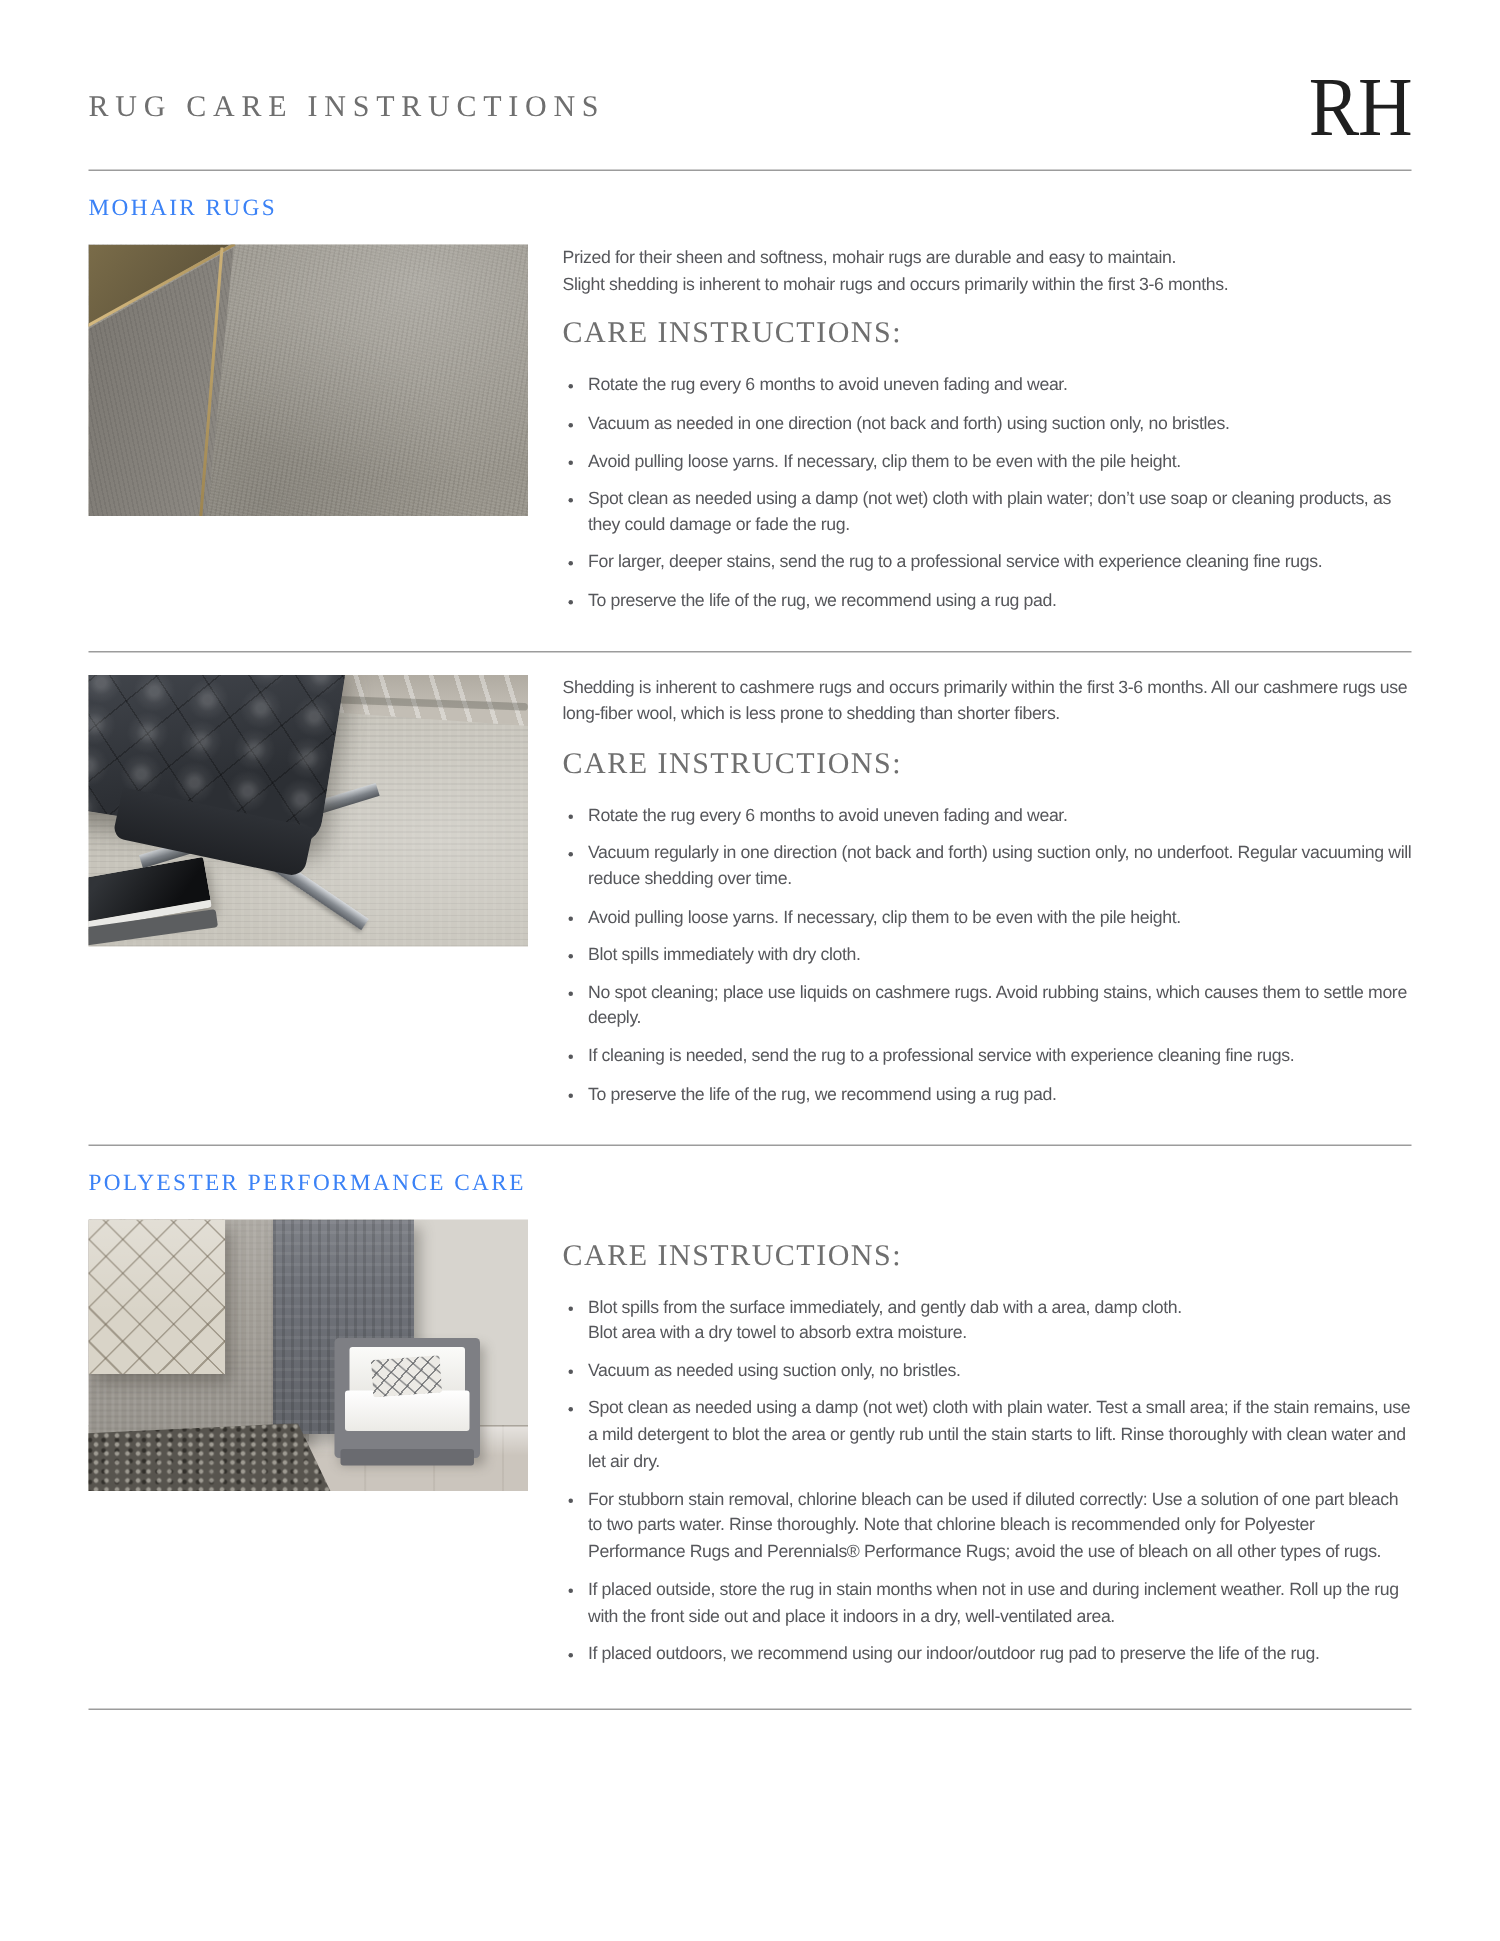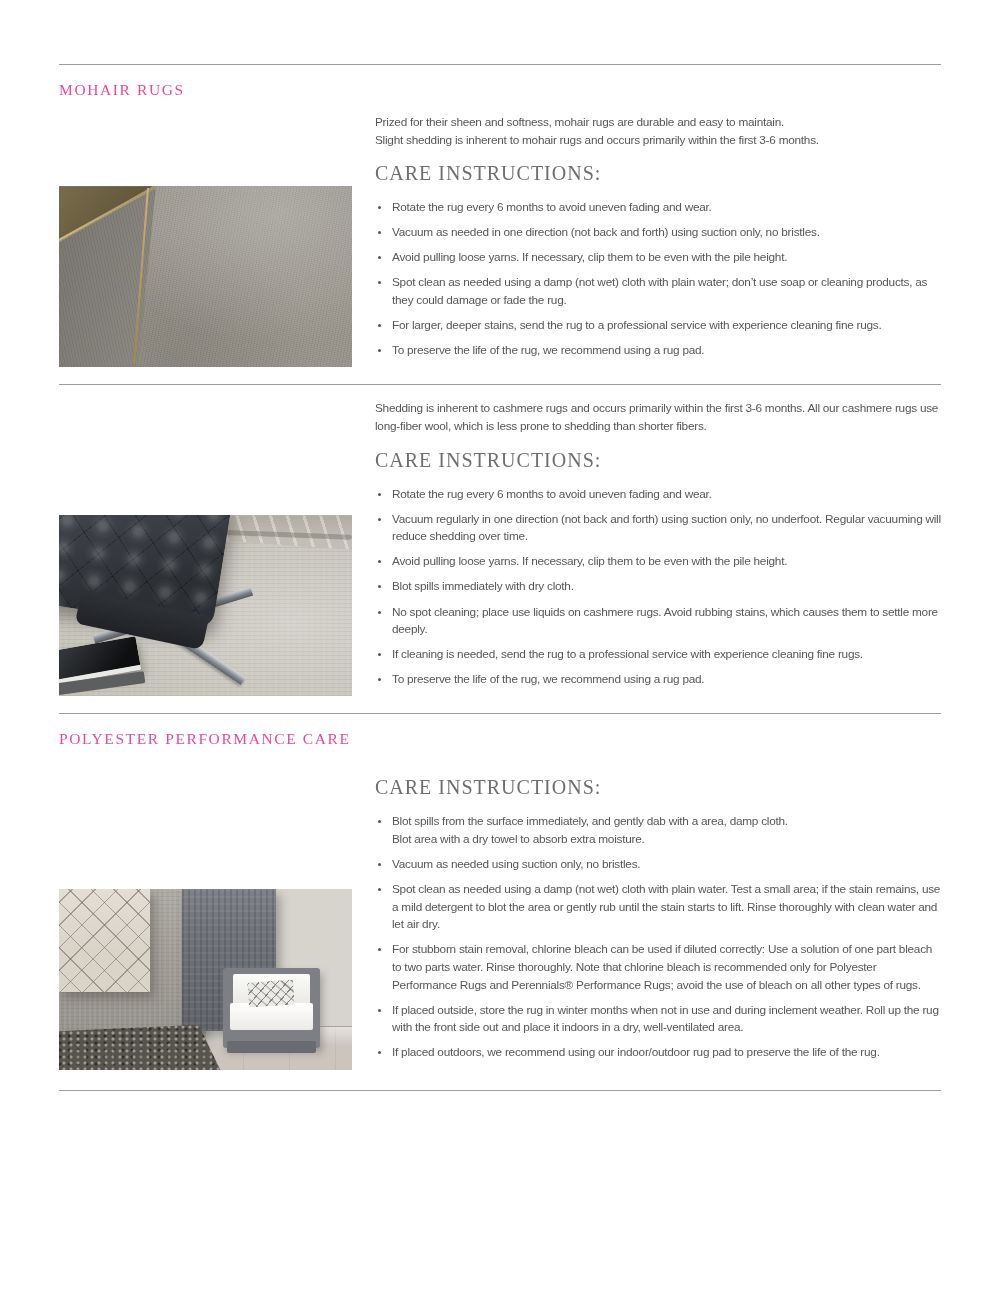--- a/index.html
+++ b/index.html
@@ -37,24 +37,24 @@
   }
   .rule { height: 1px; background: #9c9c9c; }
   .rule-header { margin-top: 16px; }
 
   
   .section-heading {
     font-family: "Liberation Serif", serif;
     font-weight: 400;
     font-size: 15.5px;
     letter-spacing: 1.6px;
-    color: #ec4899;
+    color: #3b82f6;
     margin-top: 16px;
   }
-  .row { display: flex; gap: 23px; margin-top: 15px; padding-bottom: 17px; align-items: flex-end; }
+  .row { display: flex; gap: 23px; margin-top: 15px; padding-bottom: 17px; }
   .photo {
     position: relative;
     width: 293px; height: 181px;
     flex: 0 0 293px;
     overflow: hidden;
   }
   .copy { flex: 1; min-width: 0; }
 
   .copy p, .copy li {
     font-size: 11.8px;
@@ -257,20 +257,24 @@
       radial-gradient(circle at 5px 4px, rgba(20,18,15,0.55) 0 1px, transparent 2px);
     background-size: 7px 6px, 9px 7px;
     clip-path: polygon(0 14%, 86% 0, 100% 100%, 0 100%);
   }
 </style>
 </head>
 <body>
 
 <div class="page">
 
+  <div class="header">
+    <h1 class="page-title">RUG CARE INSTRUCTIONS</h1>
+    <div class="logo">RH</div>
+  </div>
 
   <div class="rule rule-header"></div>
 
   <section>
     <h2 class="section-heading">MOHAIR RUGS</h2>
     <div class="row">
       <div class="photo photo-mohair">
         <div class="layer m-bench"></div>
         <div class="layer m-table"></div>
         <div class="layer m-gold-top"></div>
@@ -345,21 +349,21 @@
         <div class="layer p-shag"></div>
       </div>
       <div class="copy">
         <h3 class="care-heading">CARE INSTRUCTIONS:</h3>
         <ul>
             <li>Blot spills from the surface immediately, and gently dab with a area, damp cloth.
 Blot area with a dry towel to absorb extra moisture.</li>
             <li>Vacuum as needed using suction only, no bristles.</li>
             <li>Spot clean as needed using a damp (not wet) cloth with plain water. Test a small area; if the stain remains, use a mild detergent to blot the area or gently rub until the stain starts to lift. Rinse thoroughly with clean water and let air dry.</li>
             <li>For stubborn stain removal, chlorine bleach can be used if diluted correctly: Use a solution of one part bleach to two parts water. Rinse thoroughly. Note that chlorine bleach is recommended only for Polyester Performance Rugs and Perennials® Performance Rugs; avoid the use of bleach on all other types of rugs.</li>
-            <li>If placed outside, store the rug in winter months when not in use and during inclement weather. Roll up the rug with the front side out and place it indoors in a dry, well-ventilated area.</li>
+            <li>If placed outside, store the rug in stain months when not in use and during inclement weather. Roll up the rug with the front side out and place it indoors in a dry, well-ventilated area.</li>
             <li>If placed outdoors, we recommend using our indoor/outdoor rug pad to preserve the life of the rug.</li>
           </ul>
       </div>
     </div>
   </section>
 
   <div class="rule rule-footer"></div>
 
 </div>
 

